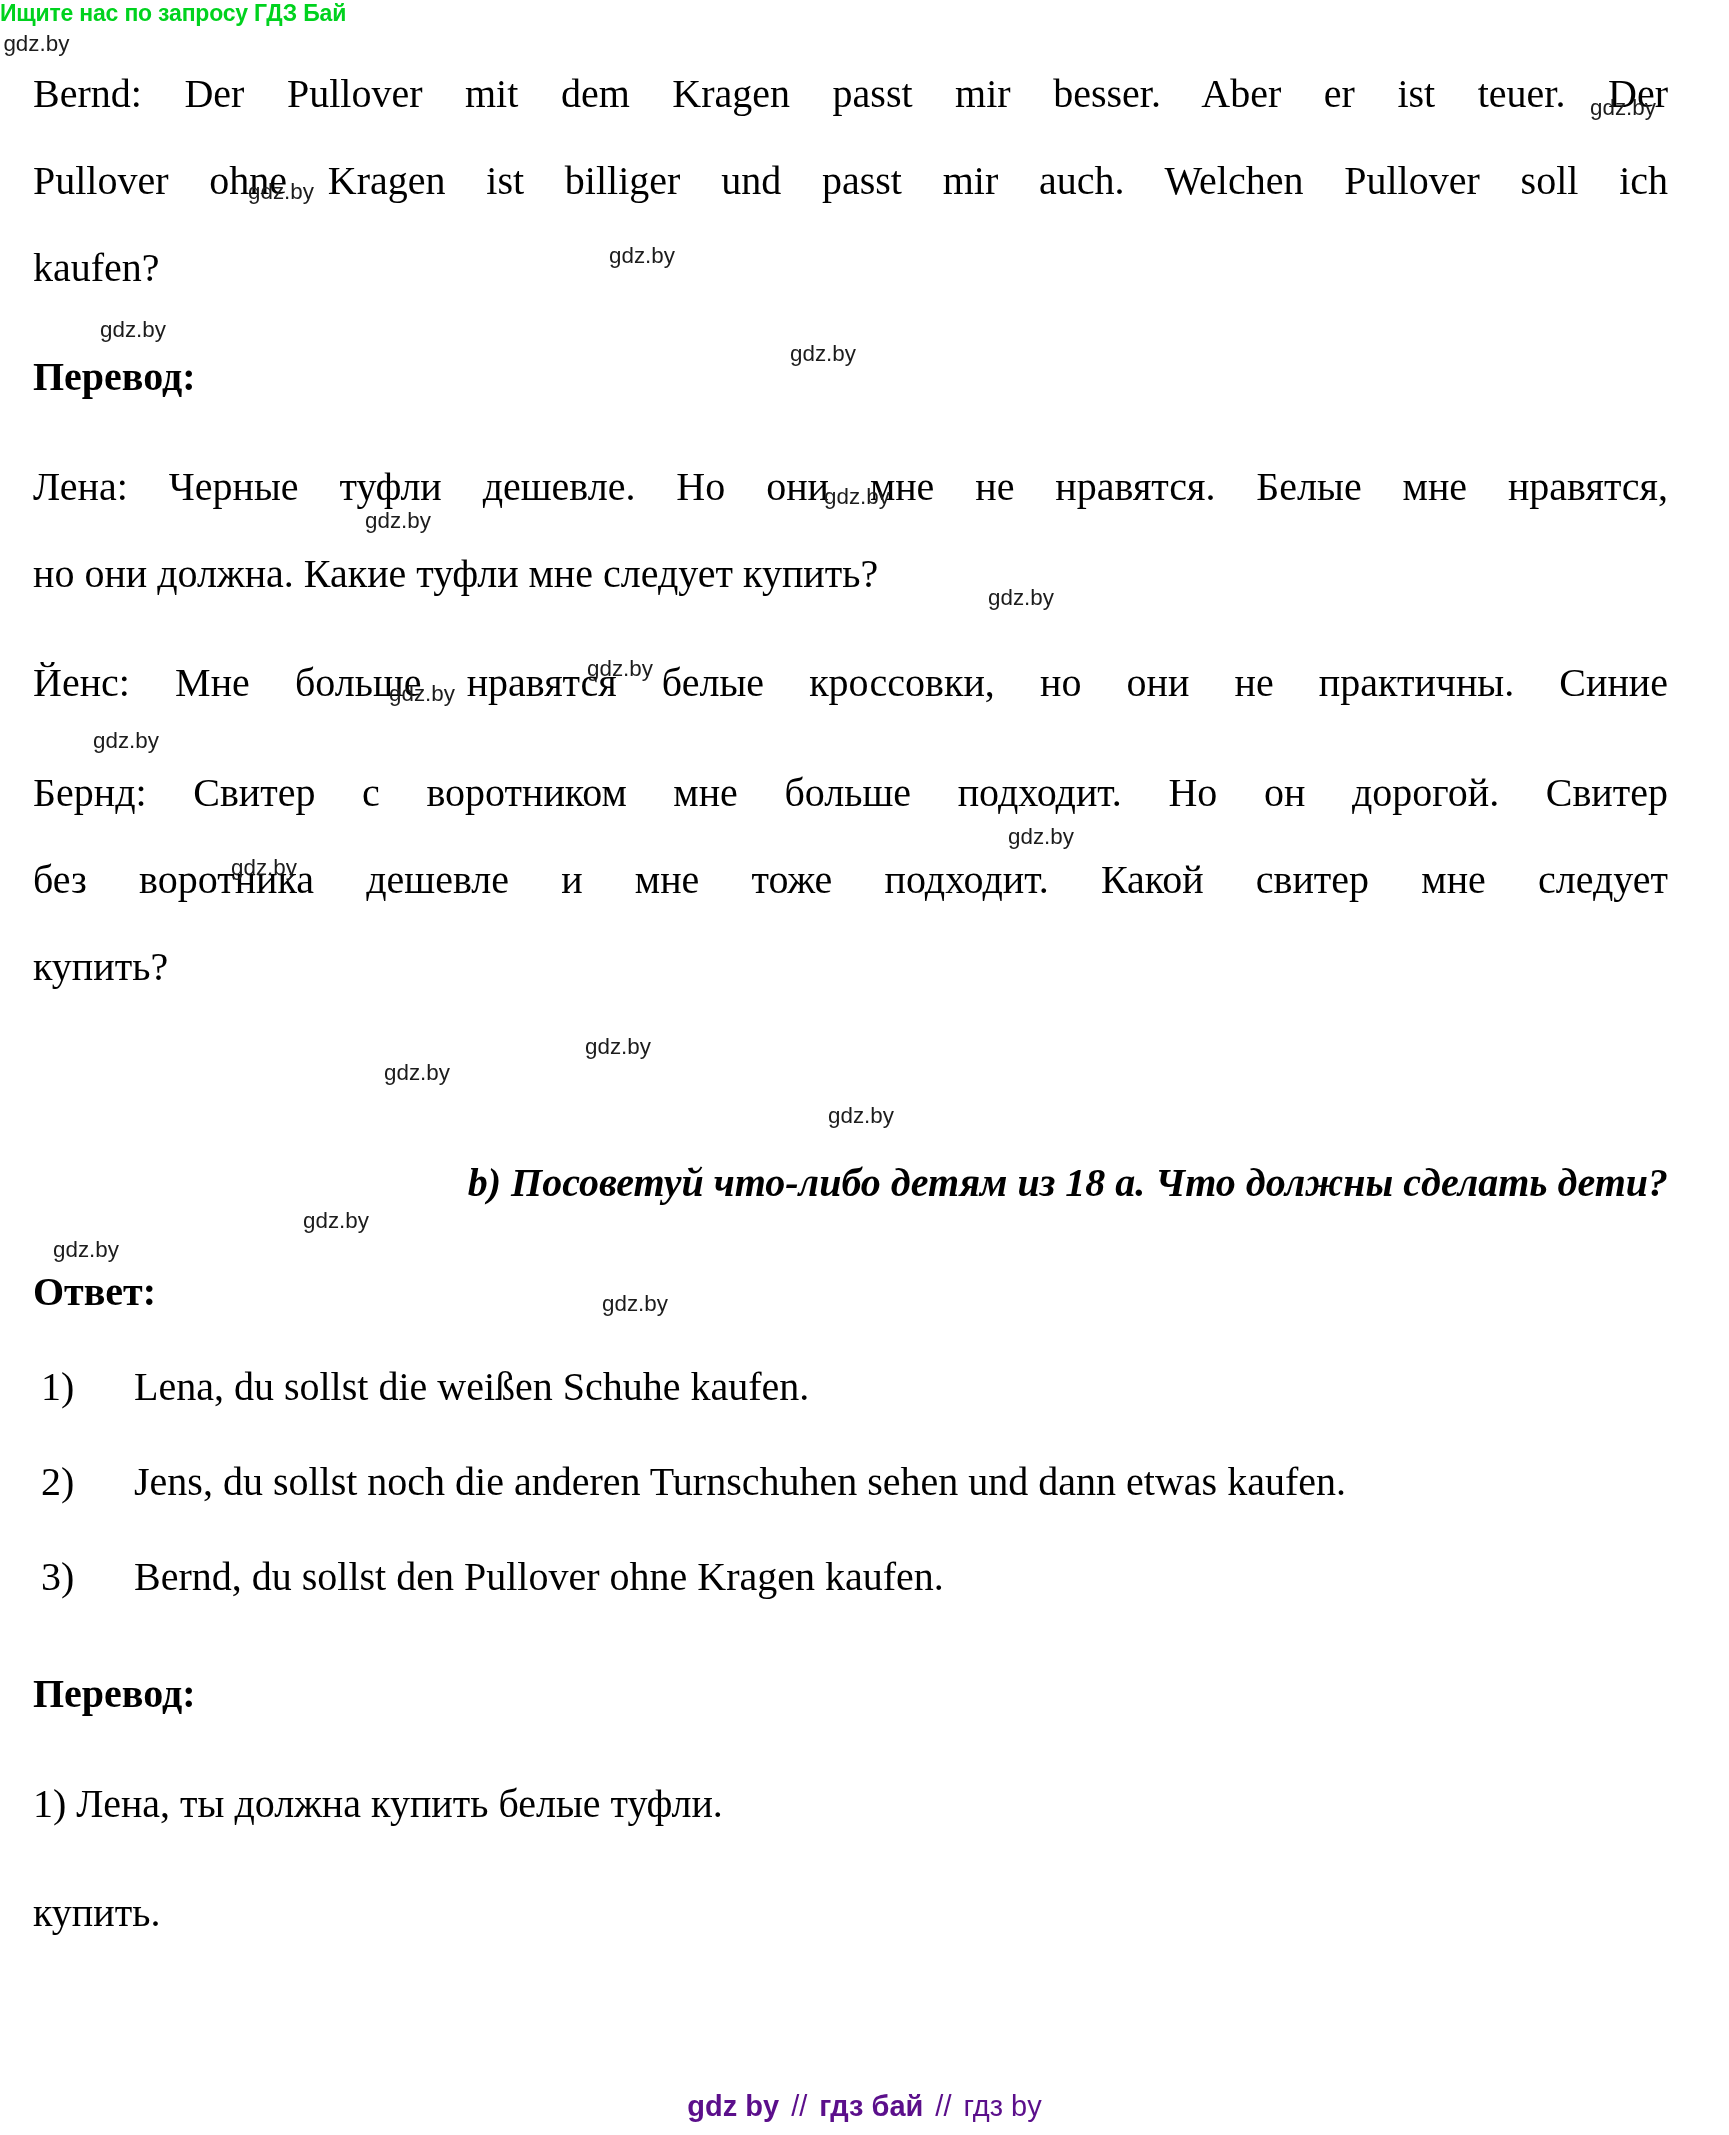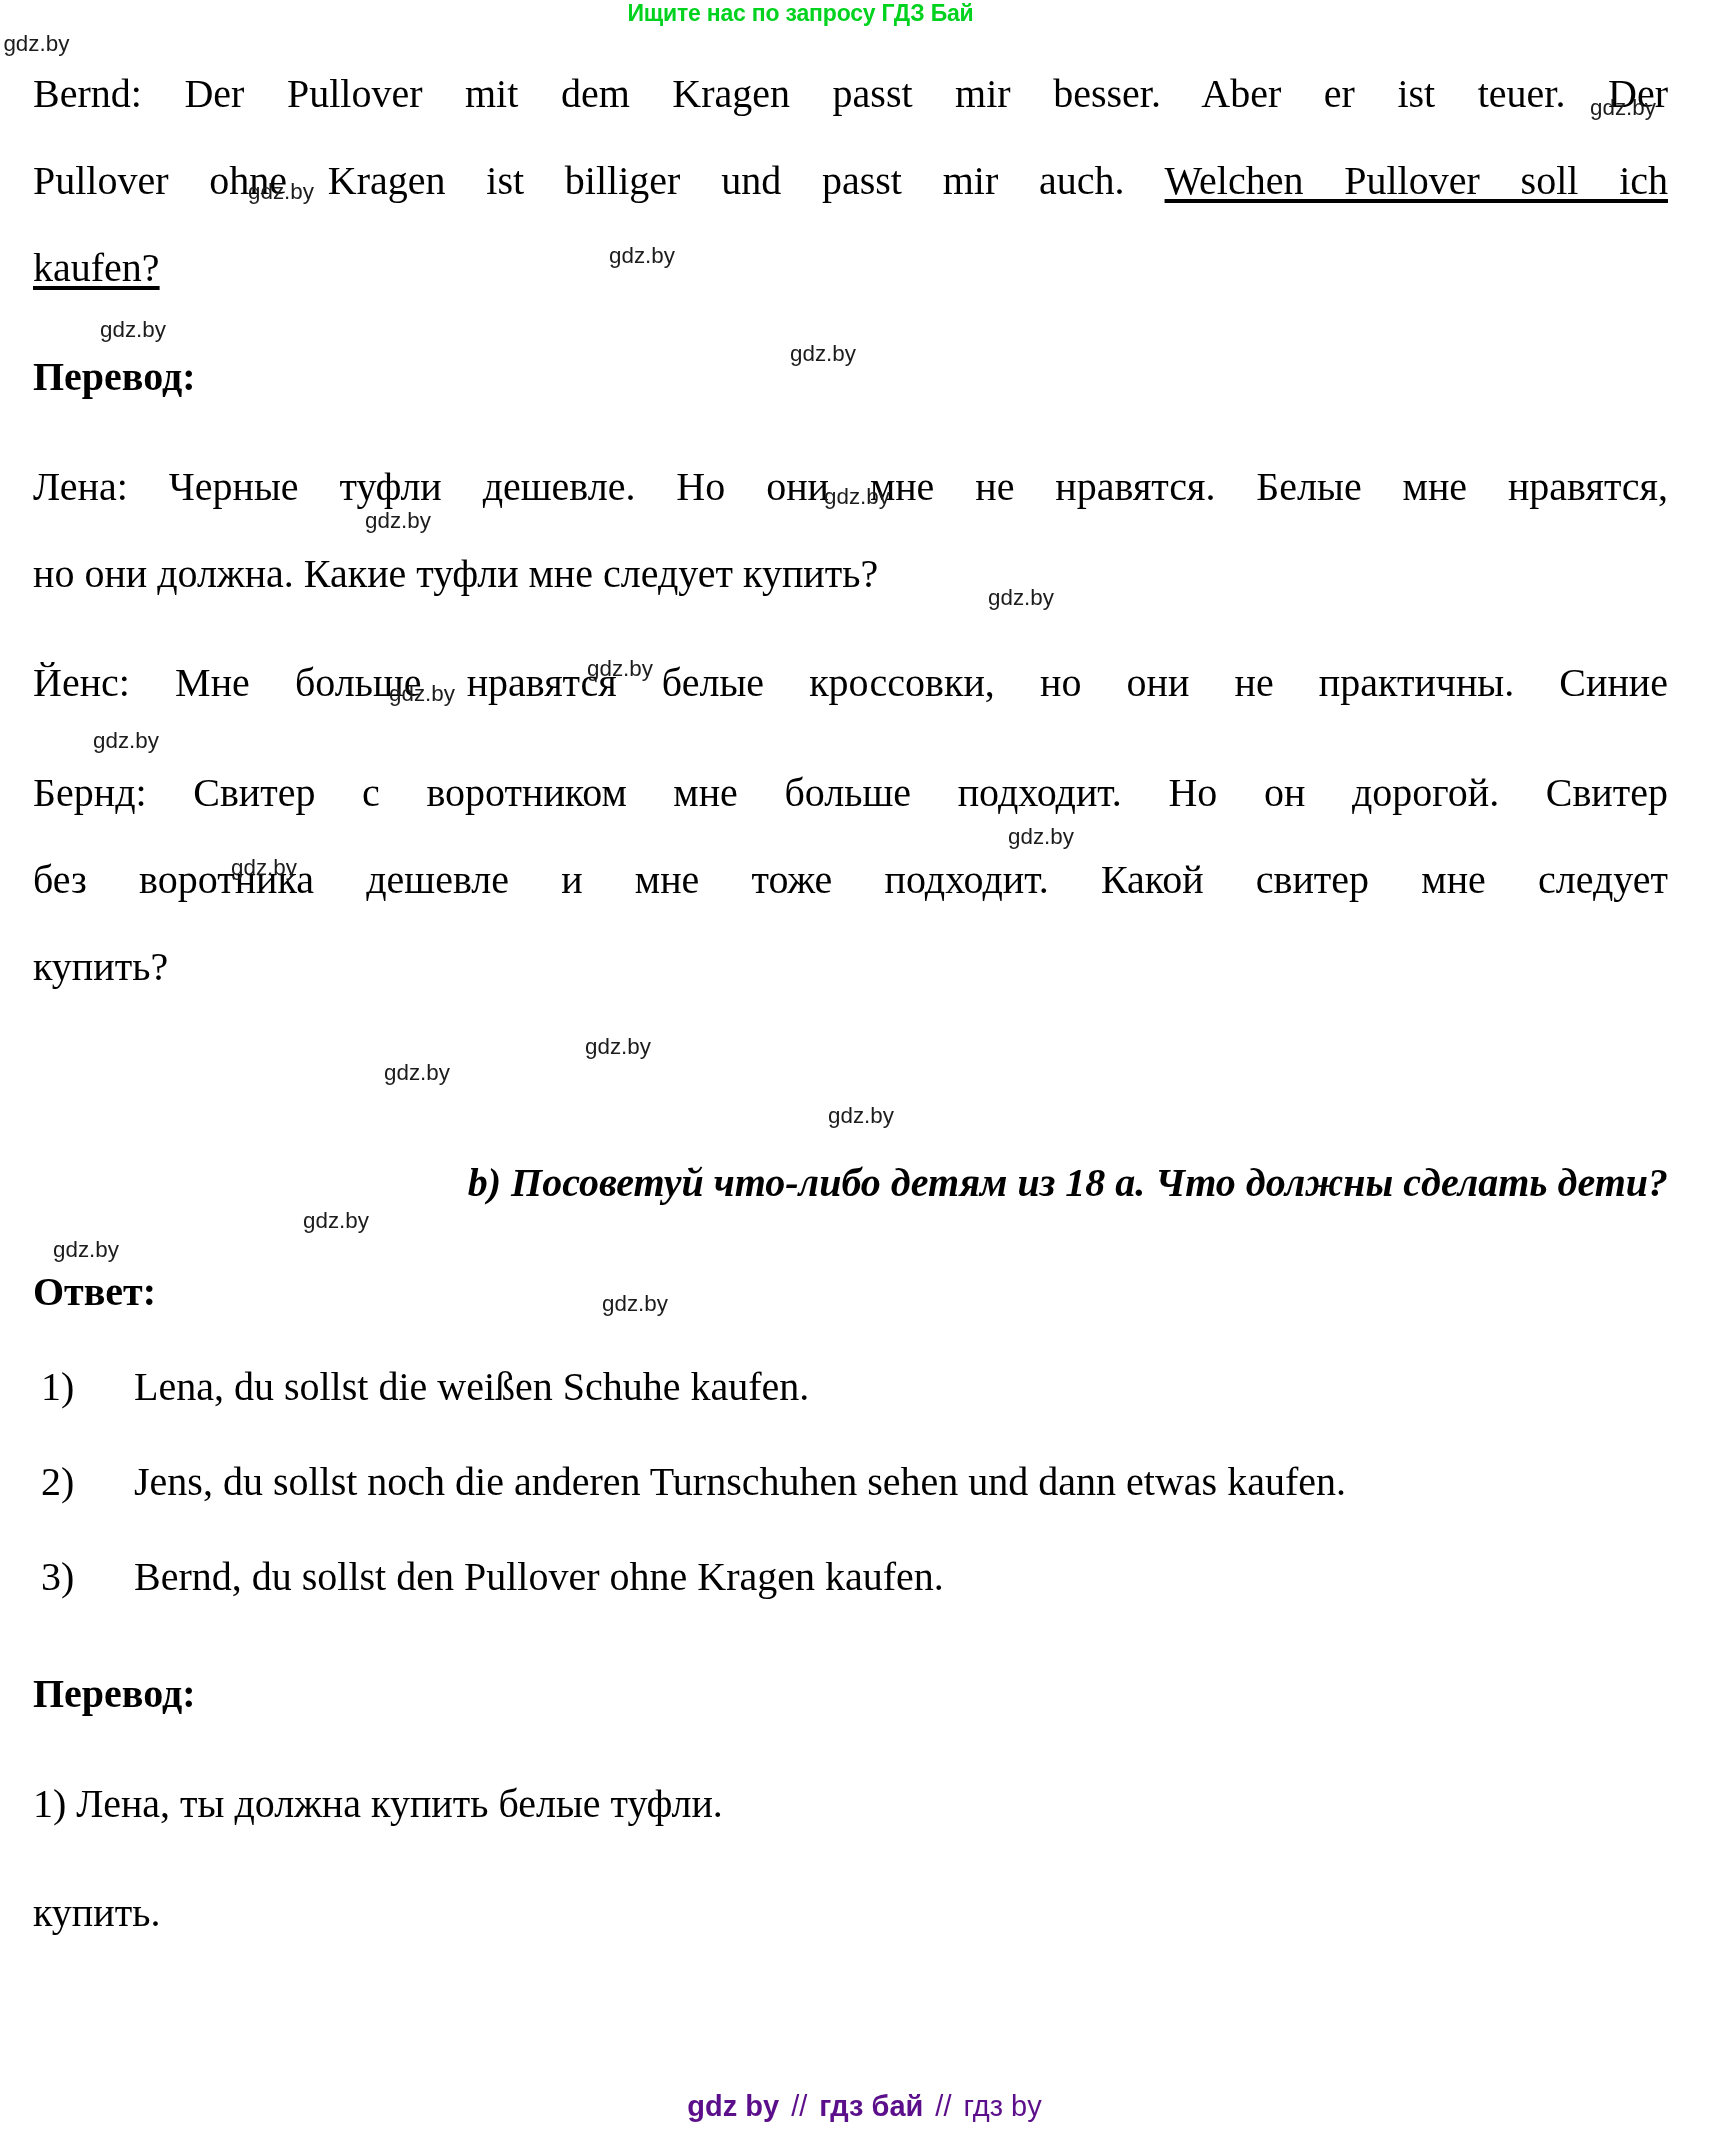--- a/index.html
+++ b/index.html
@@ -16,21 +16,21 @@
     font-family: "Liberation Serif", "DejaVu Serif", serif;
     color: #000000;
   }
 
   
   .top-banner {
     position: absolute;
     top: 0;
     left: 0;
     width: 1601px;
-    text-align: center;
+    text-align: left;
     font-family: "Liberation Sans", "DejaVu Sans", sans-serif;
     font-size: 23px;
     font-weight: bold;
     color: #00d21e;
     letter-spacing: -0.2px;
     white-space: nowrap;
   }
 
   
   .page {
@@ -51,21 +51,21 @@
     text-align: justify;
     text-align-last: justify;
     white-space: normal;
   }
 
   .heading {
     font-weight: bold;
     font-size: 41px;
   }
 
-  .u { text-decoration: underline; text-underline-offset: 5.2px; }
+  .u { text-underline-offset: 5.2px; }
 
   .task-b {
     margin: 0;
     font-style: italic;
     font-weight: bold;
     font-size: 40px;
     line-height: 87px;
     padding-left: 125px;
     white-space: nowrap;
     text-align: right;

